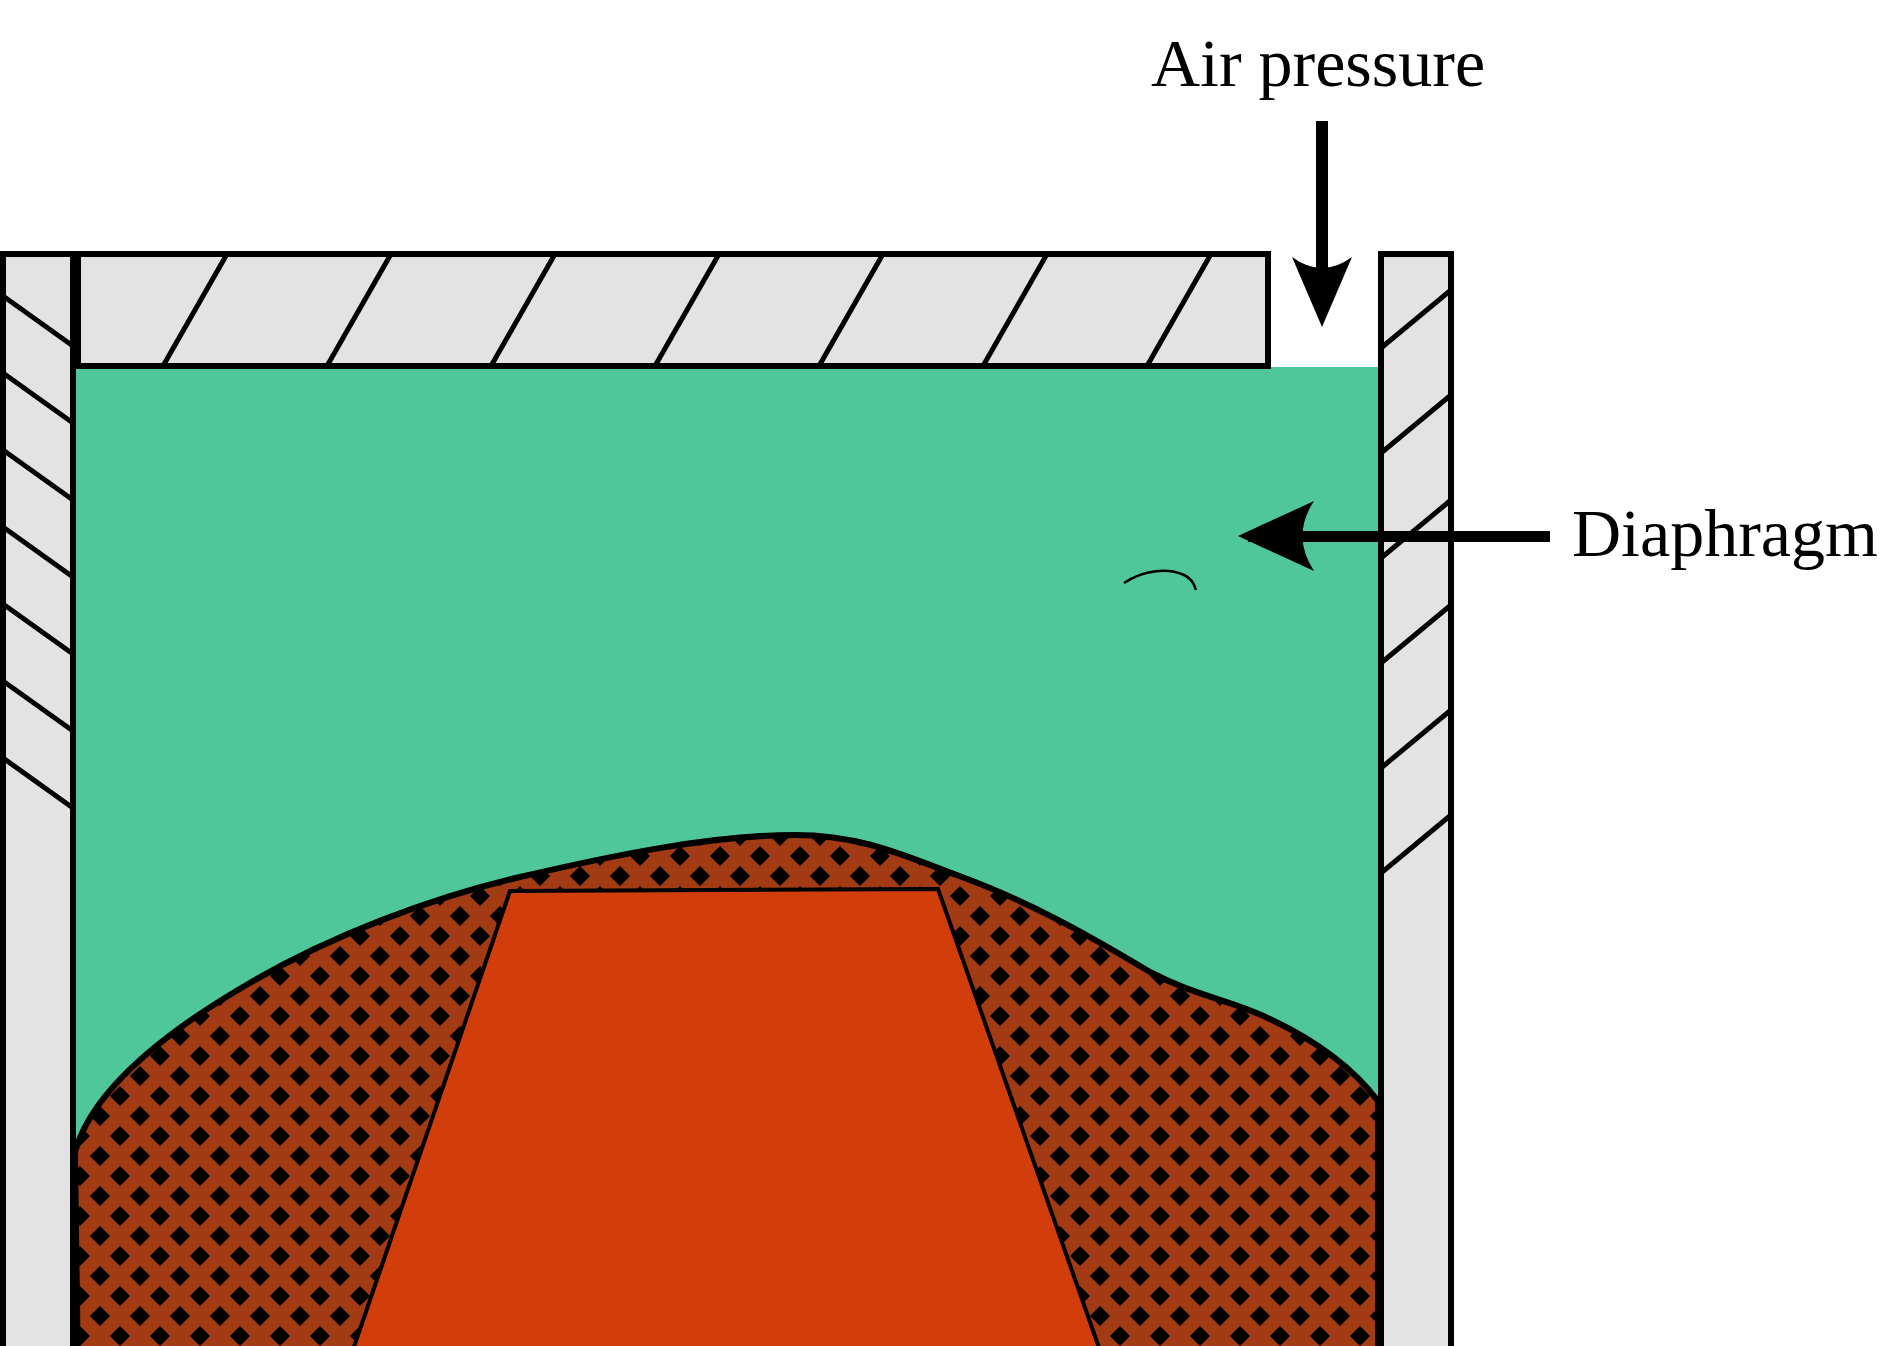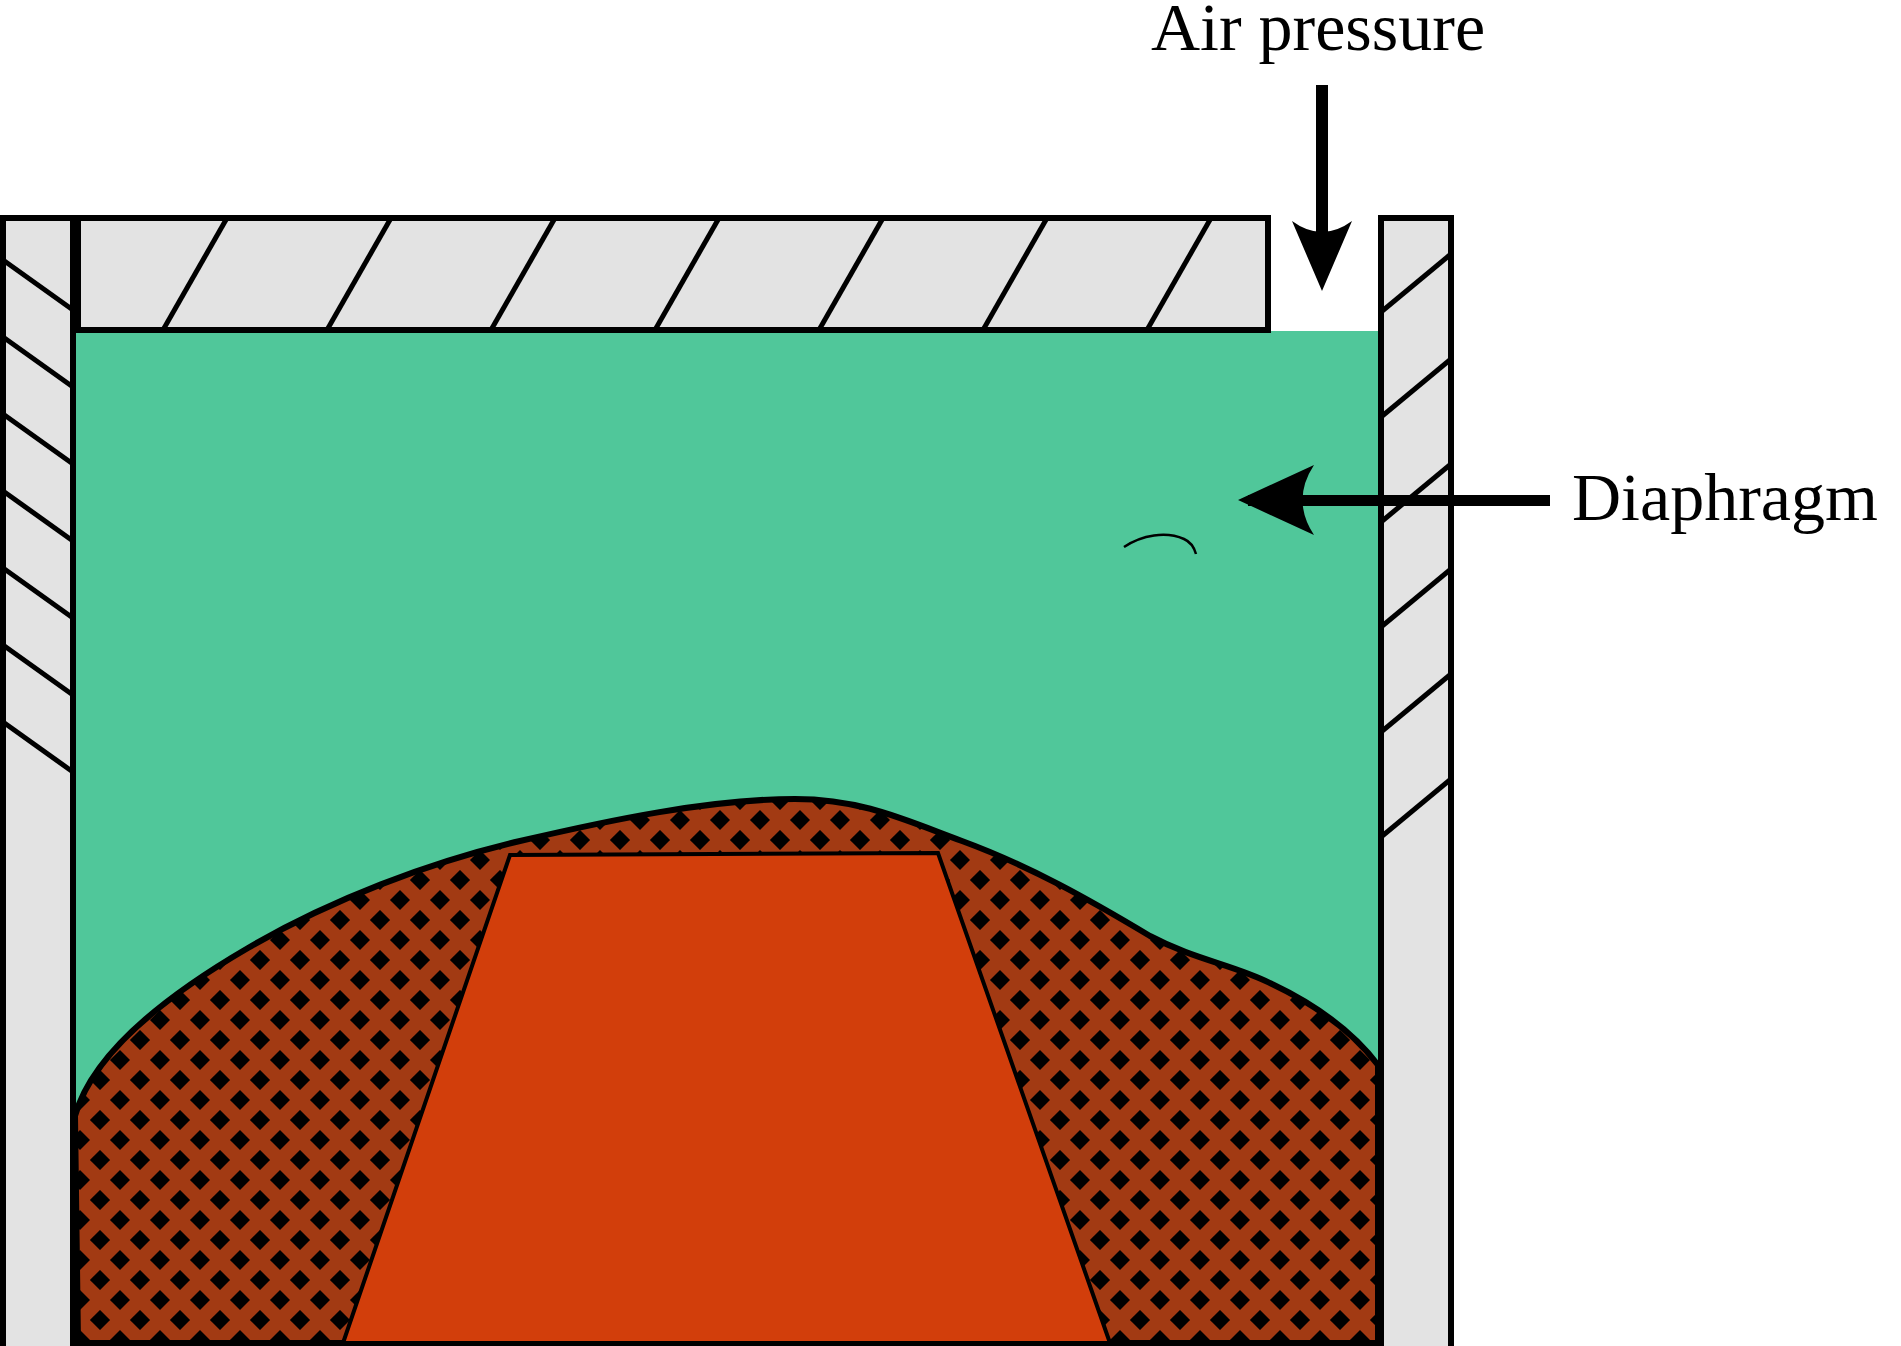--- a/index.html
+++ b/index.html
@@ -4,21 +4,21 @@
 <style>
   html, body {
     margin: 0;
     padding: 0;
     background: #ffffff;
     width: 1901px;
     height: 1346px;
     overflow: hidden;
     font-family: "Liberation Serif", "DejaVu Serif", serif;
   }
-  .diagram-wrap { position: relative; width: 1901px; height: 958px; }
+  .diagram-wrap { position: relative; width: 1901px; height: 958px; margin-top: 36px; }
   svg { display: block; }
   text {
     font-family: "Liberation Serif", "DejaVu Serif", serif;
     fill: #000000;
   }
   .label-text { font-size: 68px; }
 </style>
 </head>
 <body>
 

